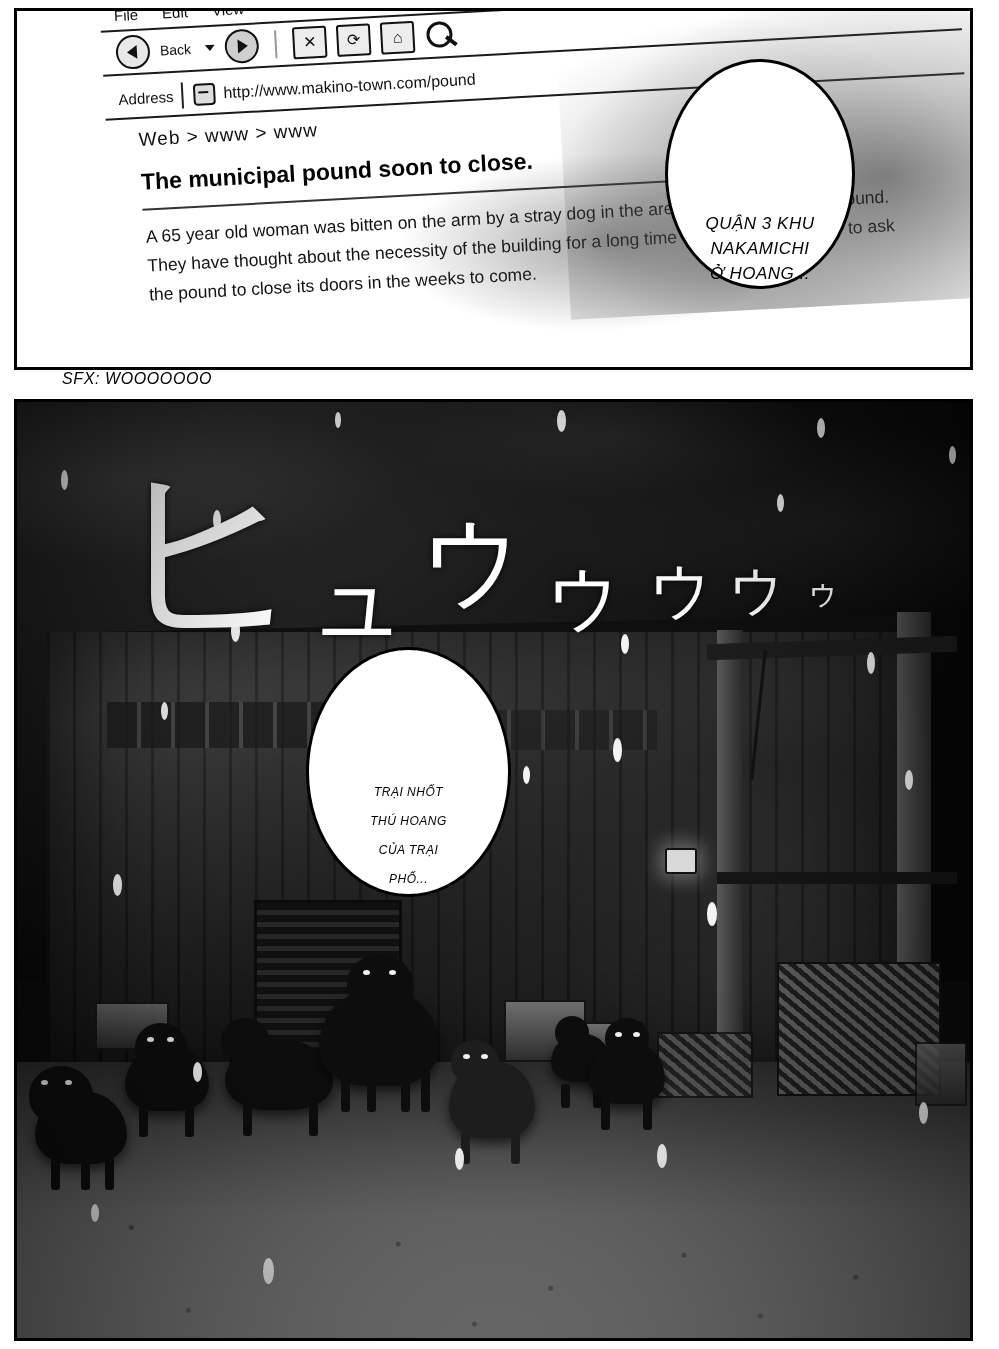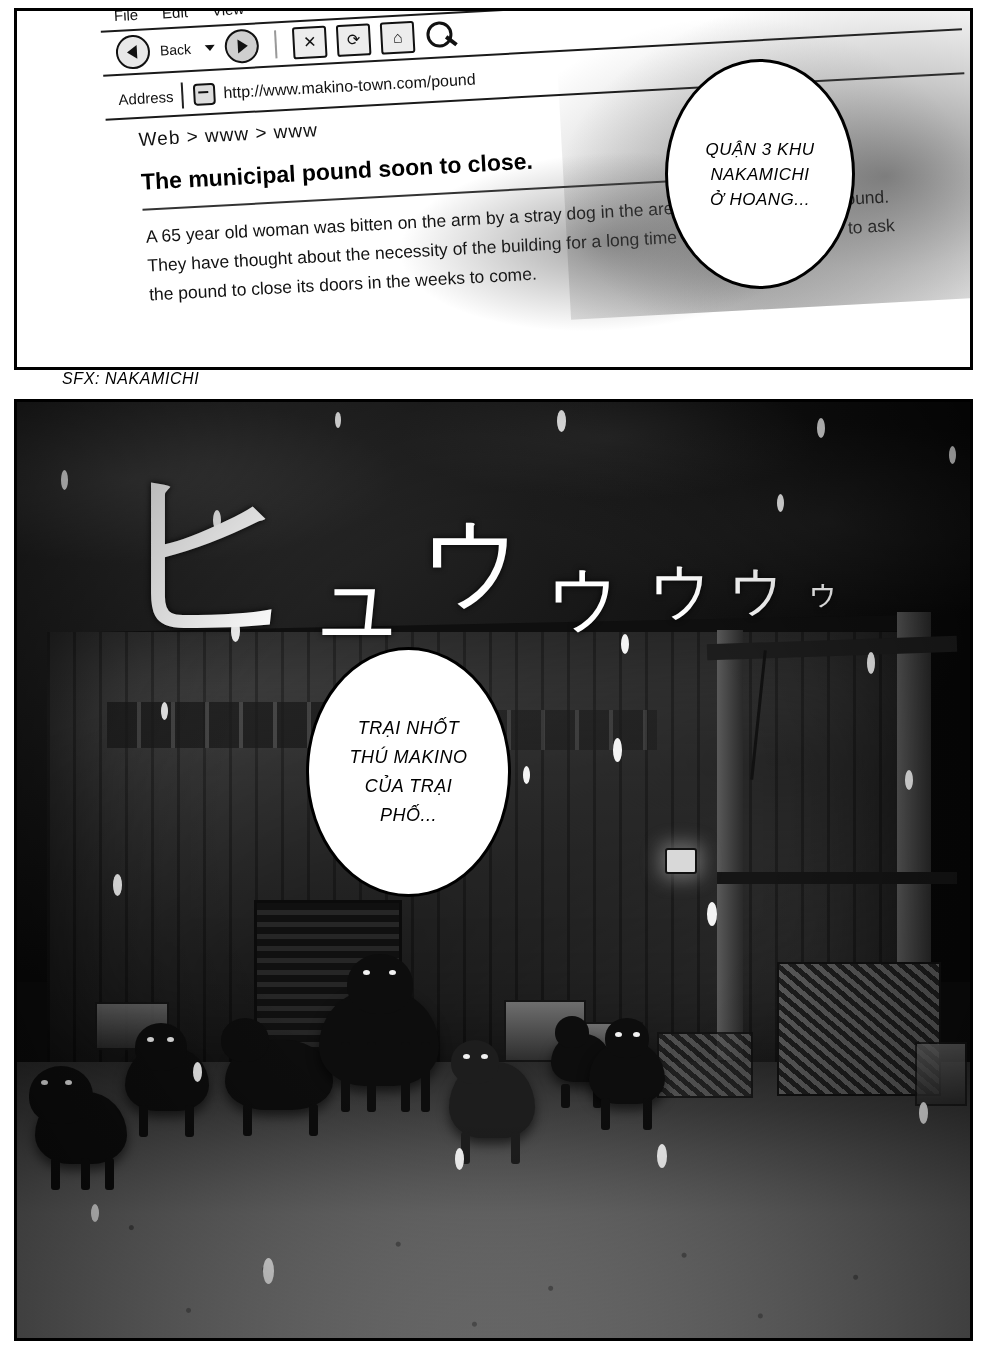--- a/index.html
+++ b/index.html
@@ -237,21 +237,21 @@
     color: #111;
   }
 
   
   .balloon {
     position: absolute;
     background: #ffffff;
     border: 3px solid #000;
     border-radius: 50%;
     display: flex;
-    align-items: center;
+    align-items: flex-end;
     justify-content: center;
     text-align: center;
     box-sizing: border-box;
   }
   .balloon .btext {
     font-size: 17px;
     line-height: 25px;
     color: #000;
     font-style: italic;
     letter-spacing: 0.5px;
@@ -469,21 +469,21 @@
     user-select: none;
   }
 
   #balloon2 {
     left: 289px;
     top: 245px;
     width: 205px;
     height: 250px;
     z-index: 30;
   }
-  #balloon2 .btext { font-size: 18px; line-height: 29px; }
+  #balloon2 .btext { font-size: 12px; line-height: 29px; }
 
   .vignette {
     position: absolute;
     left: 0; top: 0; width: 100%; height: 100%;
     pointer-events: none;
     background: radial-gradient(ellipse at 50% 45%, rgba(0,0,0,0) 40%, rgba(0,0,0,0.55) 100%);
   }
 </style>
 </head>
 <body>
@@ -537,21 +537,21 @@
 
     <div class="balloon" id="balloon1">
       <div class="btext">
         <span>QUẬN 3 KHU</span><br>
         <span>NAKAMICHI</span><br>
         <span>Ở HOANG...</span>
       </div>
     </div>
   </div>
 
-  <div class="sfx-caption">SFX: NAKAMICHI</div>
+  <div class="sfx-caption">SFX: WOOOOOOO</div>
 
   <div class="panel2">
     <div class="sky"></div>
     <div class="sky-clouds"></div>
 
     <div class="roofline"></div>
     <div class="building">
       <div class="wall-streaks"></div>
       <div class="window-row" style="left:60px; top:70px; width:330px; height:46px;"></div>
       <div class="window-row" style="left:430px; top:78px; width:180px; height:40px; opacity:.55;"></div>
@@ -652,21 +652,21 @@
     <div class="flake" style="left:176px; top:660px; width:9px; height:20px;"></div>
     <div class="flake" style="left:438px; top:746px; width:9px; height:22px;"></div>
     <div class="flake" style="left:640px; top:742px; width:10px; height:24px;"></div>
     <div class="flake" style="left:902px; top:700px; width:9px; height:22px;"></div>
     <div class="flake" style="left:246px; top:856px; width:11px; height:26px;"></div>
     <div class="flake" style="left:74px; top:802px; width:8px; height:18px;"></div>
 
     <div class="balloon" id="balloon2">
       <div class="btext">
         <span>TRẠI NHỐT</span><br>
-        <span>THÚ MAKINO</span><br>
+        <span>THÚ HOANG</span><br>
         <span>CỦA TRẠI</span><br>
         <span>PHỐ...</span>
       </div>
     </div>
 
     <div class="vignette"></div>
   </div>
 
 </div>
 

